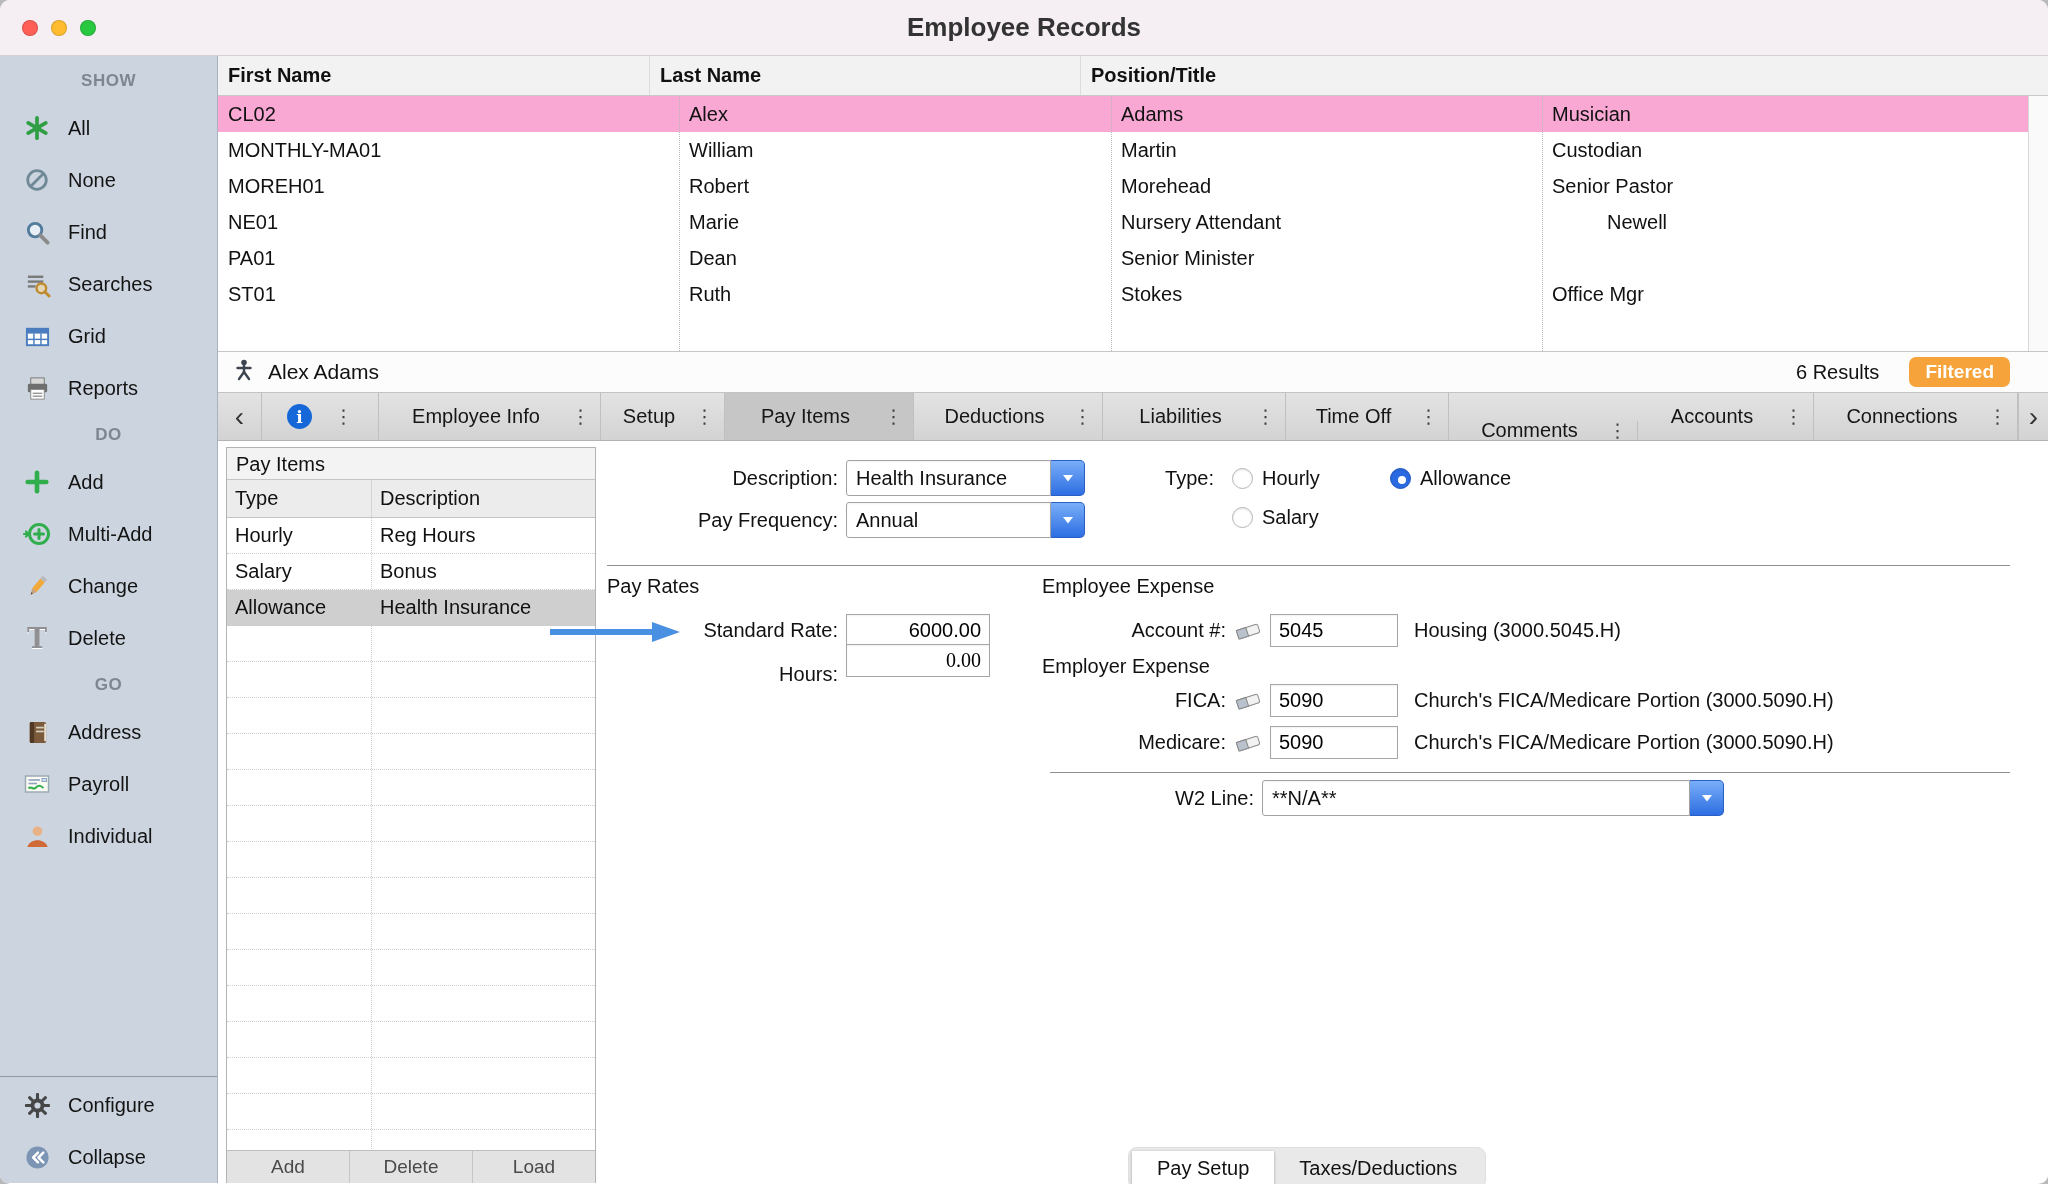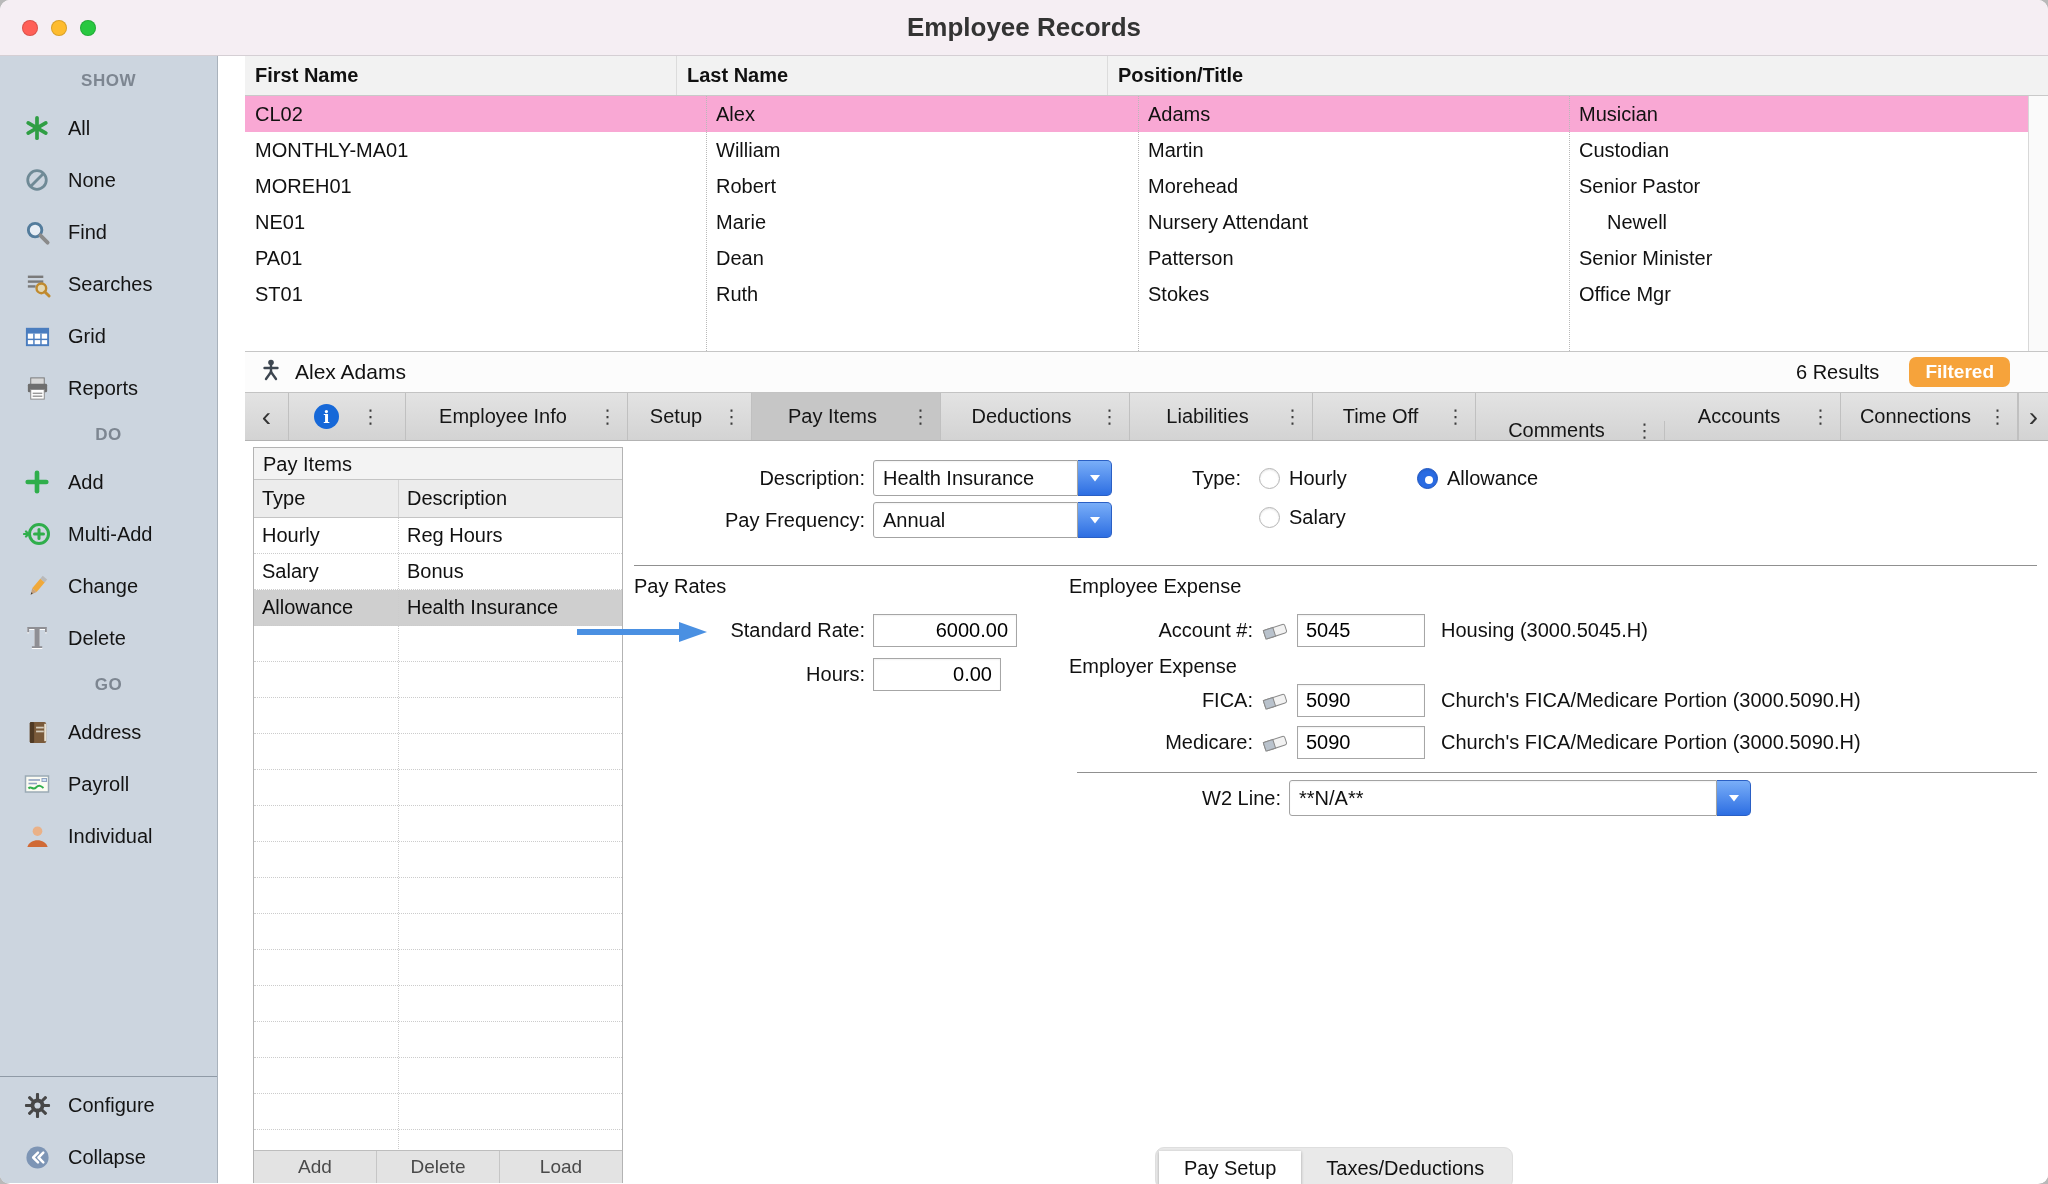--- a/index.html
+++ b/index.html
@@ -10,21 +10,21 @@
 
   
   .titlebar { height:56px; background:#f5eef3; border-bottom:1px solid #d5cfd4;
               display:flex; align-items:center; justify-content:center; position:relative; }
   .traffic { position:absolute; left:22px; top:20px; display:flex; gap:13px; }
   .light { width:16px; height:16px; border-radius:50%; box-shadow: inset 0 0 0 1px rgba(0,0,0,0.15); }
   .light.red { background:#ff5f57; } .light.yellow { background:#febc2e; } .light.green { background:#28c840; }
   .win-title { font-size:26px; font-weight:bold; color:#333; }
 
   
-  .main { display:flex; height:1127px;gap:27px; }
+  .main { display:flex; height:1127px; }
   .sidebar { width:218px; flex:none; background:#ccd5df; border-right:1px solid #a9b2bc;
              position:relative; padding-top:4px; }
   .content { flex:1; position:relative; background:#fff; }
 
   
   .sec-label { height:42px; line-height:42px; text-align:center; color:#7d8691;
                font-weight:bold; font-size:17px; letter-spacing:0.5px; }
   .sb-item { height:52px; display:flex; align-items:center; padding-left:22px; gap:16px;
              font-size:20px; color:#141414; cursor:default; }
   .sb-icon { width:30px; height:30px; display:flex; align-items:center; justify-content:center; flex:none; }
@@ -369,21 +369,20 @@
           </div>
           <div class="et-row">
             <div class="et-cell id">NE01</div>
             <div class="et-cell fn">Marie</div>
             <div class="et-cell pt">Nursery Attendant</div>
             <div class="et-cell ln">Newell</div>
           </div>
           <div class="et-row">
             <div class="et-cell id">PA01</div>
             <div class="et-cell fn">Dean</div>
-            <div class="et-cell ln">Patterson</div>
             <div class="et-cell pt">Senior Minister</div>
           </div>
           <div class="et-row">
             <div class="et-cell id">ST01</div>
             <div class="et-cell fn">Ruth</div>
             <div class="et-cell ln">Stokes</div>
             <div class="et-cell pt">Office Mgr</div>
           </div>
         </div>
         <div class="et-grid" style="left:461px"></div>
@@ -584,21 +583,21 @@
               <g transform="rotate(-18 16 12)">
                 <rect x="5" y="8" width="22" height="9" rx="2" fill="#f2f2f2" stroke="#8a8a8a"></rect>
                 <rect x="5" y="8" width="10" height="9" fill="#b9c2cc" stroke="#8a8a8a"></rect>
               </g>
             </svg>
         </span>
         <input class="tinput" style="left: 1052px; top: 173px; width: 128px;" value="5045">
         <div class="ft" style="left:1196px;top:171px">Housing (3000.5045.H)</div>
 
         <div class="fl" style="left:380px;width:240px;top:215px">Hours:</div>
-        <input class="tinput num" style="left: 628px; top: 217px; width: 128px;" value="0.00">
+        <input class="tinput num" style="left: 628px; top: 203px; width: 144px; font-family: Liberation Serif, serif;" value="0.00">
 
         <div class="gh" style="left:824px;top:214px">Employer Expense</div>
 
         <div class="fl" style="left:808px;width:200px;top:241px">FICA:</div>
         <span class="eraser" style="left:1014px;top:248px">
           <svg width="32" height="24" viewBox="0 0 32 24">
               <g transform="rotate(-18 16 12)">
                 <rect x="5" y="8" width="22" height="9" rx="2" fill="#f2f2f2" stroke="#8a8a8a"></rect>
                 <rect x="5" y="8" width="10" height="9" fill="#b9c2cc" stroke="#8a8a8a"></rect>
               </g>

